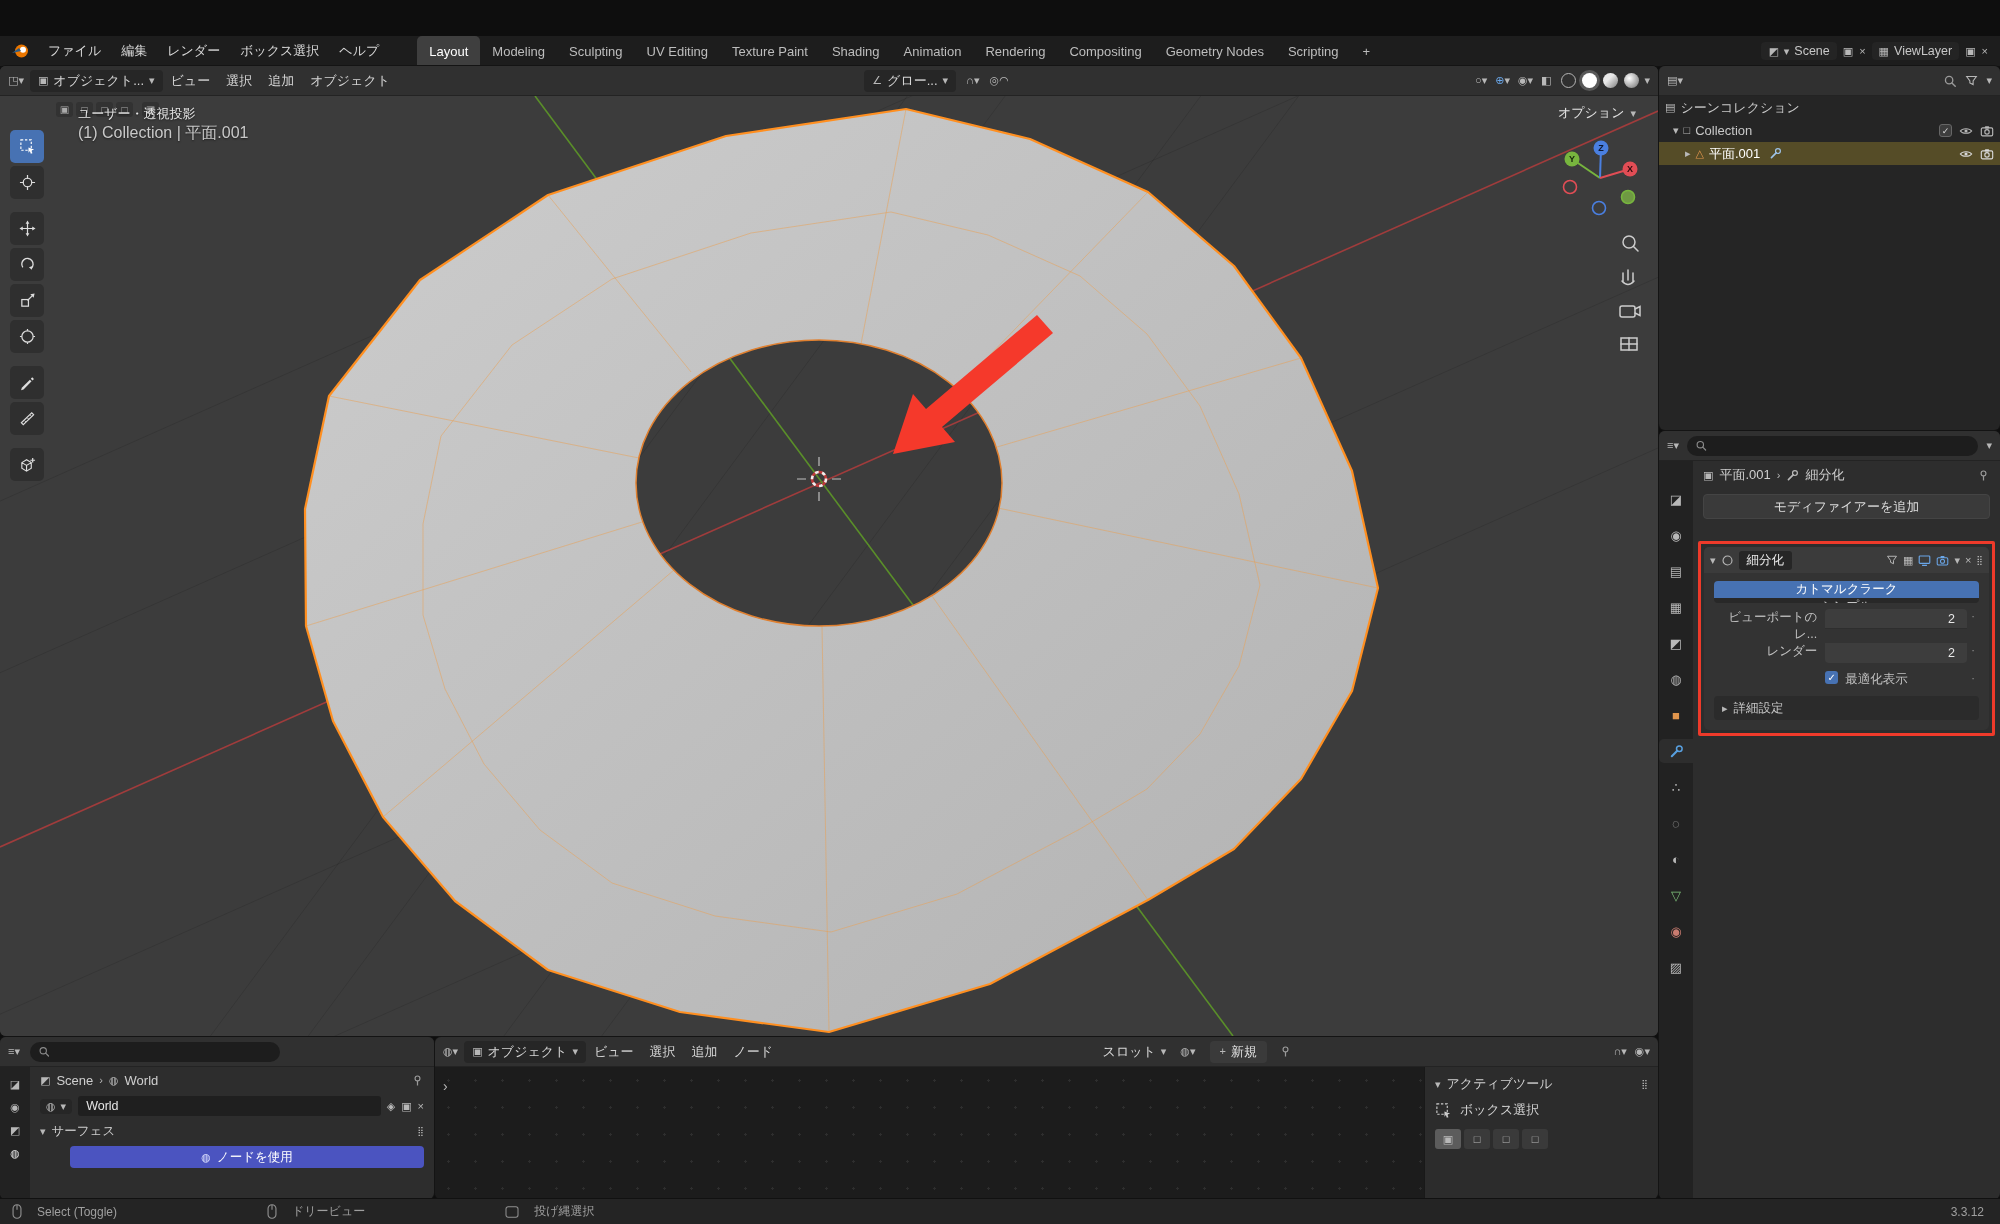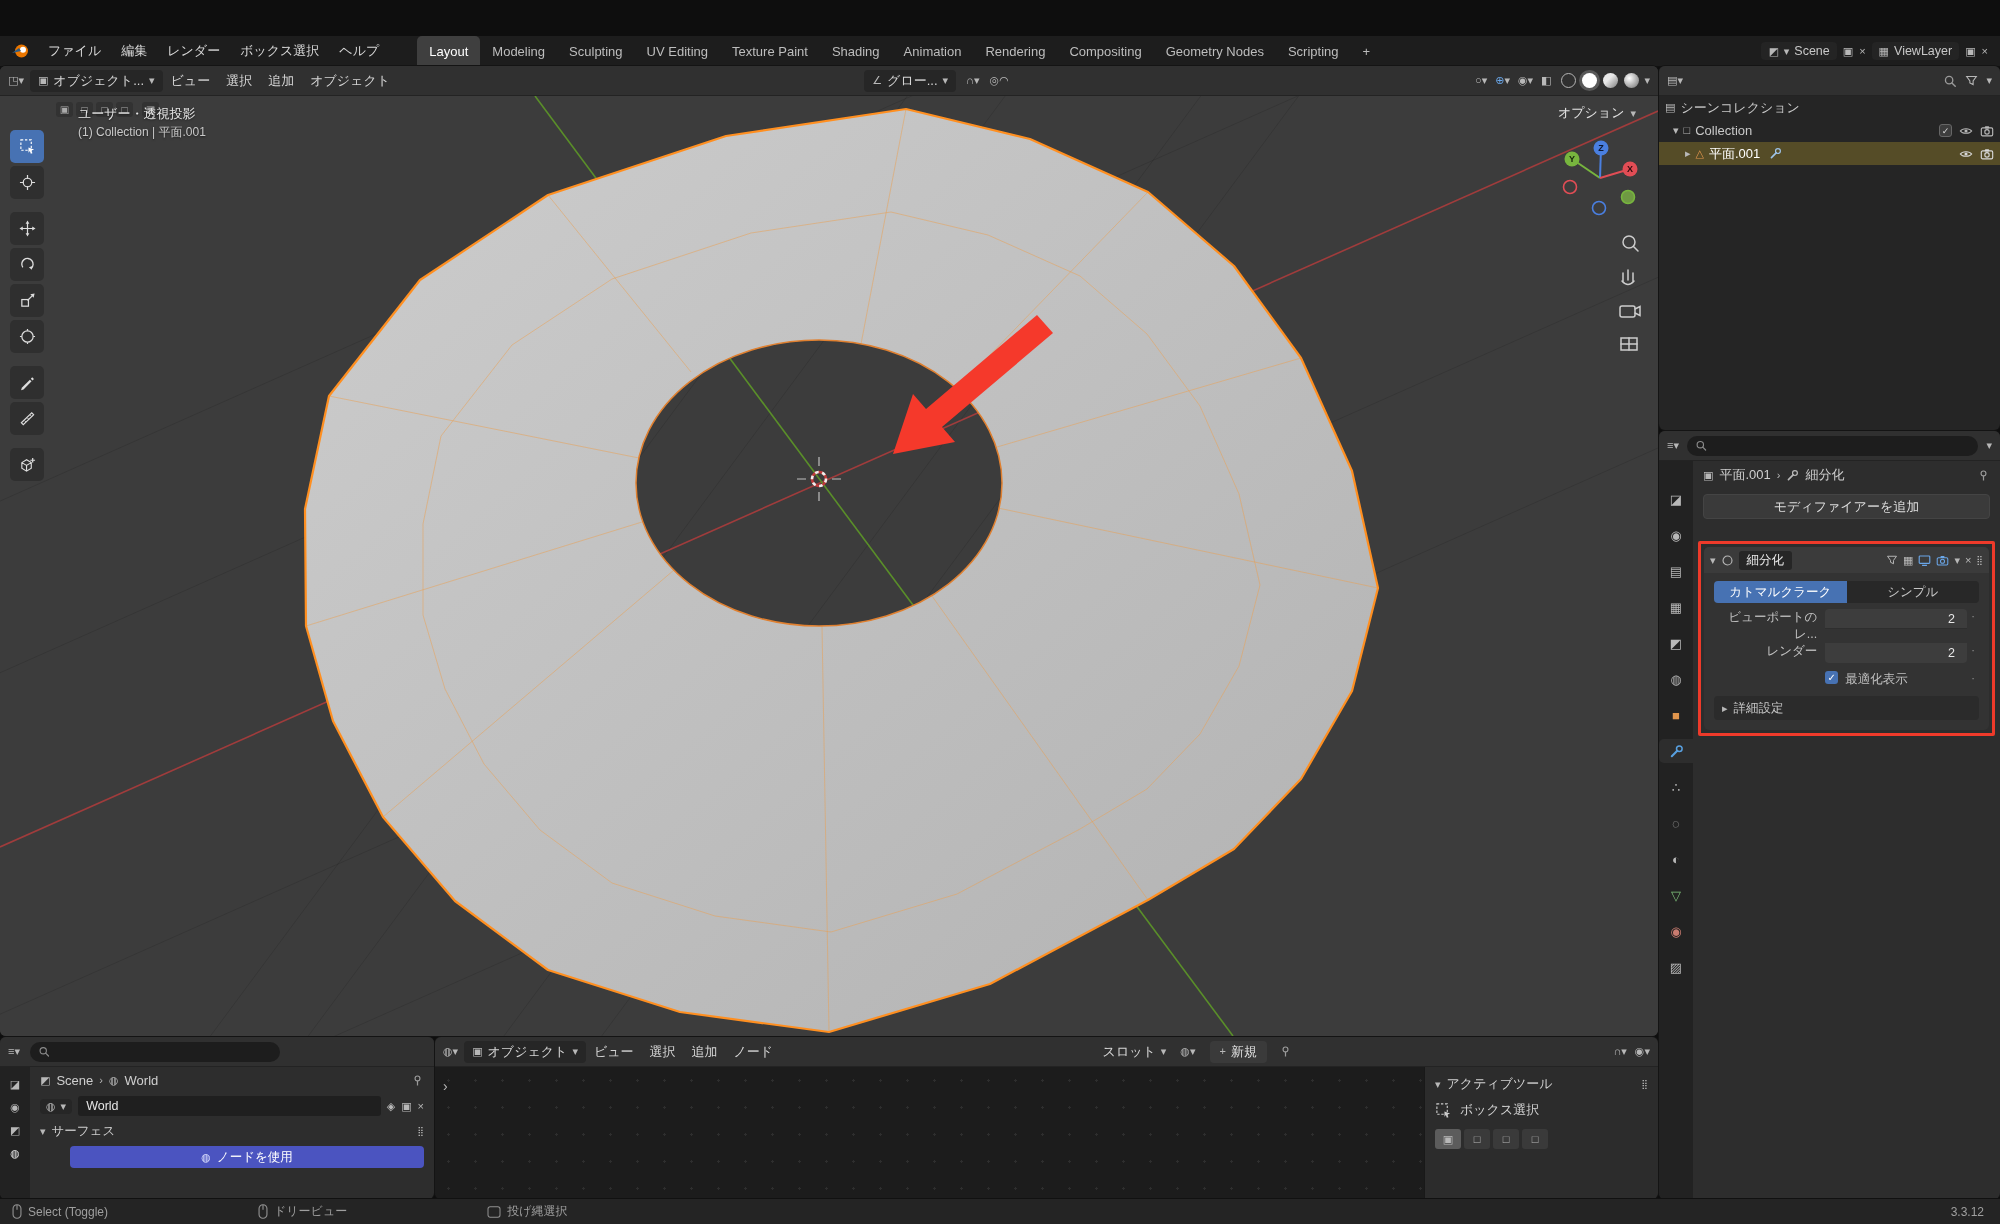--- a/index.html
+++ b/index.html
@@ -33,21 +33,21 @@
   
   .ehdr { height:30px; background:#303030; display:flex; align-items:center; padding:0 8px; font-size:13px; color:#d5d5d5; border-bottom:1px solid #232323; }
   .pill { display:flex; align-items:center; gap:5px; background:#262626; border-radius:4px; padding:2px 8px; }
   .hmenu { padding:0 8px; color:#d5d5d5; }
   .spacer { flex:1; }
 
   
   .viewport { left:0; top:66px; width:1658px; height:970px; background:#3c3c3c; }
   .vp-canvas { position:absolute; left:0; top:30px; }
   .vp-text { position:absolute; left:78px; top:38px; color:#e6e6e6; font-size:13px; line-height:19px; text-shadow:0 1px 2px rgba(0,0,0,.5); }
-  .vp-text .sub { color:#c9c9c9; font-size:12px; }
+  .vp-text .sub { color:#c9c9c9; font-size:16px; }
   .vp-options { position:absolute; right:22px; top:38px; color:#e3e3e3; font-size:13px; display:flex; gap:6px; align-items:center; }
   .vp-strip2 { position:absolute; left:56px; top:36px; display:flex; gap:3px; }
   .mini-ic { width:17px; height:15px; display:flex; align-items:center; justify-content:center; font-size:10px; color:#aaaaaa; background:rgba(40,40,40,.5); border-radius:3px; }
   .toolbar { position:absolute; left:10px; top:64px; display:flex; flex-direction:column; gap:3px; }
   .tool { width:34px; height:33px; background:#2e2e2ee6; border-radius:5px; display:flex; align-items:center; justify-content:center; }
   .tool.active { background:#4772b3; }
   .tool.gap { margin-top:10px; }
   .shade-ball { width:15px; height:15px; border-radius:50%; display:inline-block; }
 
   
@@ -64,21 +64,21 @@
   .ptab.active { background:#2d2d2d; border-radius:5px 0 0 5px; }
   .pmain { position:absolute; left:34px; top:0; right:0; bottom:0; }
   .search { display:flex; align-items:center; gap:6px; background:#1d1d1d; border-radius:10px; padding:2px 8px; height:20px; flex:1; }
   .search input { background:transparent; border:none; outline:none; color:#ccc; font-size:12px; width:100%; }
   .bc { display:flex; align-items:center; gap:6px; height:28px; padding:0 10px; font-size:13px; color:#cfcfcf; }
   .addmod { margin:5px 10px 0; height:25px; background:#3a3a3a; border:1px solid #444; border-radius:4px; display:flex; align-items:center; justify-content:center; font-size:13px; color:#dddddd; }
   .red-annot { margin:22px 5px 0; border:3px solid #ee3a2a; border-radius:2px; padding:3px; }
   .modpanel { background:#333333; border-radius:5px; overflow:hidden; }
   .mhdr { height:26px; background:#3b3b3b; display:flex; align-items:center; gap:5px; padding:0 6px; }
   .mname { background:#262626; border-radius:3px; padding:1px 8px; font-size:12.5px; color:#e8e8e8; }
-  .mtabs { display:flex; margin:8px 10px 6px; height:22px; border-radius:4px; overflow:hidden; font-size:12.5px; }
+  .mtabs { display:flex; margin:8px 10px 6px; height:22px; border-radius:4px; overflow:hidden; font-size:12.5px;flex-direction:column; }
   .mtab { flex:1; display:flex; align-items:center; justify-content:center; }
   .mtab.on { background:#4772b3; color:#ffffff; }
   .mtab.off { background:#282828; color:#c5c5c5; }
   .mrow { display:flex; align-items:flex-start; font-size:12.5px; color:#c0c0c0; padding:0 10px; }
   .mlabel { width:42%; text-align:right; padding-right:8px; }
   .mfield { flex:1; background:#3d3d3d; height:20px; display:flex; align-items:center; justify-content:flex-end; padding-right:12px; color:#e8e8e8; }
   .mfield.top { border-radius:4px 4px 0 0; border-bottom:1px solid #2e2e2e; }
   .mfield.bot { border-radius:0 0 4px 4px; }
   .mdot { width:12px; text-align:center; color:#8a8a8a; }
   .cb { width:13px; height:13px; background:#4772b3; border-radius:3px; color:#fff; font-size:10px; display:flex; align-items:center; justify-content:center; }
@@ -92,21 +92,21 @@
   .usenodes { flex:1; height:22px; background:#4b54c0; border-radius:4px; display:flex; align-items:center; justify-content:center; gap:6px; color:#ffffff; font-size:12.5px; }
   .shadered { left:435px; top:1037px; width:1223px; height:162px; background:#1c1c1c; }
   .nodecanvas { position:absolute; left:0; top:30px; right:234px; bottom:0; background:#1c1c1c; background-image:radial-gradient(circle,#2e2e2e 1.2px,transparent 1.4px); background-size:27px 27px; }
   .npanel { position:absolute; right:0; top:30px; width:234px; bottom:0; background:#2c2c2c; border-left:1px solid #191919; padding:8px 10px; font-size:13px; color:#d2d2d2; }
   .modebtn { width:26px; height:20px; background:#3a3a3a; display:flex; align-items:center; justify-content:center; border-radius:3px; }
   .modebtn.on { background:#5c5c5c; }
   .newbtn { display:flex; align-items:center; gap:5px; background:#3a3a3a; border-radius:4px; padding:2px 10px; color:#e2e2e2; }
 
   
   .statusbar { position:absolute; left:0; top:1199px; width:2000px; height:25px; background:#242424; display:flex; align-items:center; font-size:12px; color:#9f9f9f; box-shadow:0 -1px 0 #111; }
-  .sb-item { display:flex; align-items:center; gap:6px; }
+  .sb-item { display:flex; align-items:center; gap:15px; }
 </style>
 </head>
 <body>
 
 <div id="app">
 
 
   <div class="topbar">
     <svg class="blogo" viewBox="0 0 20 20">
         <circle cx="11.5" cy="10" r="6.5" fill="#ea7600"></circle>

